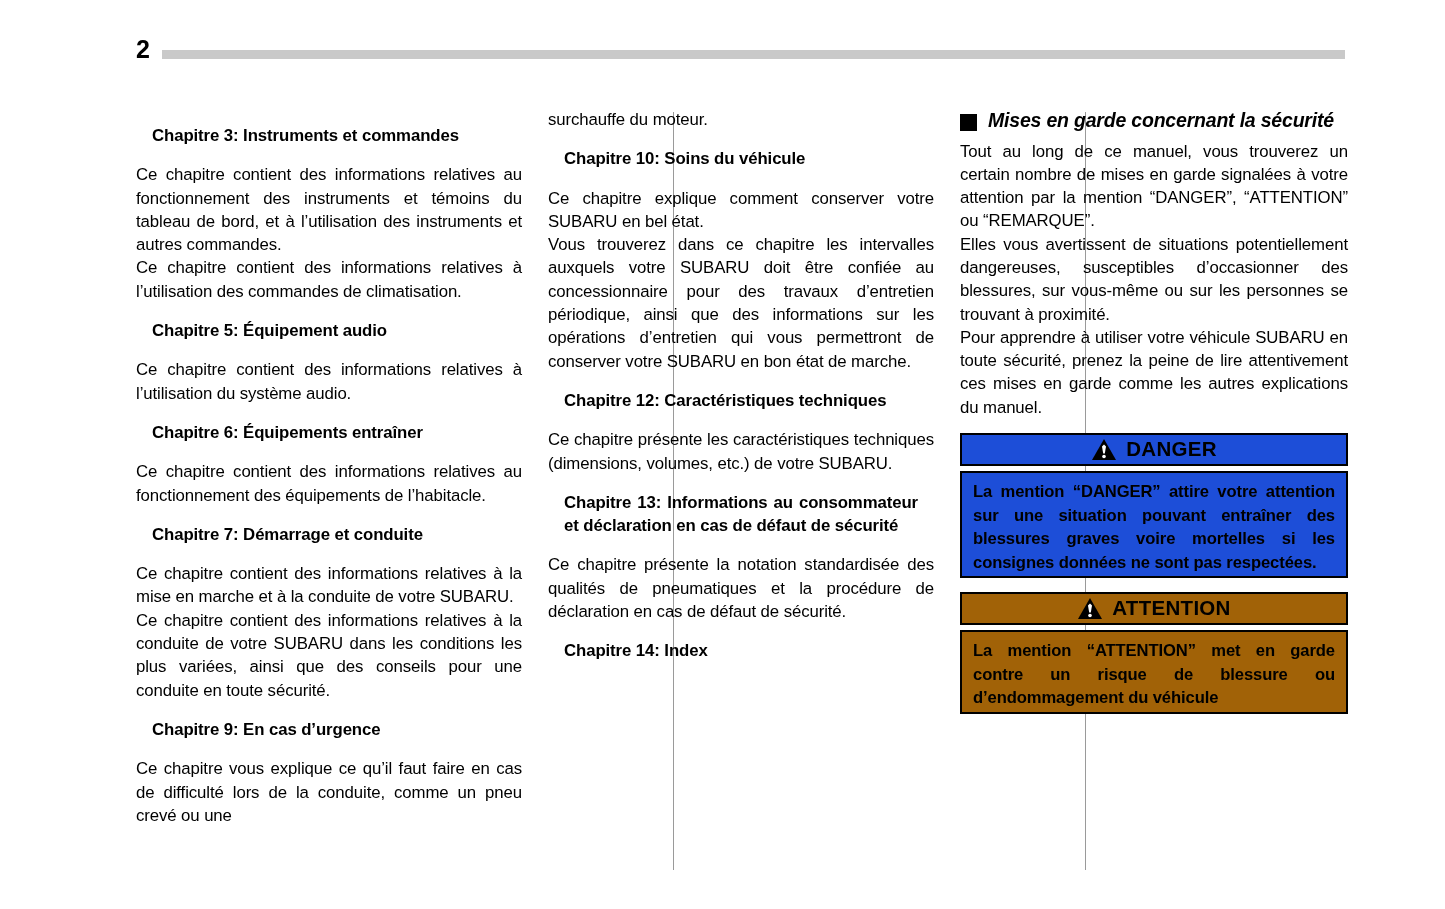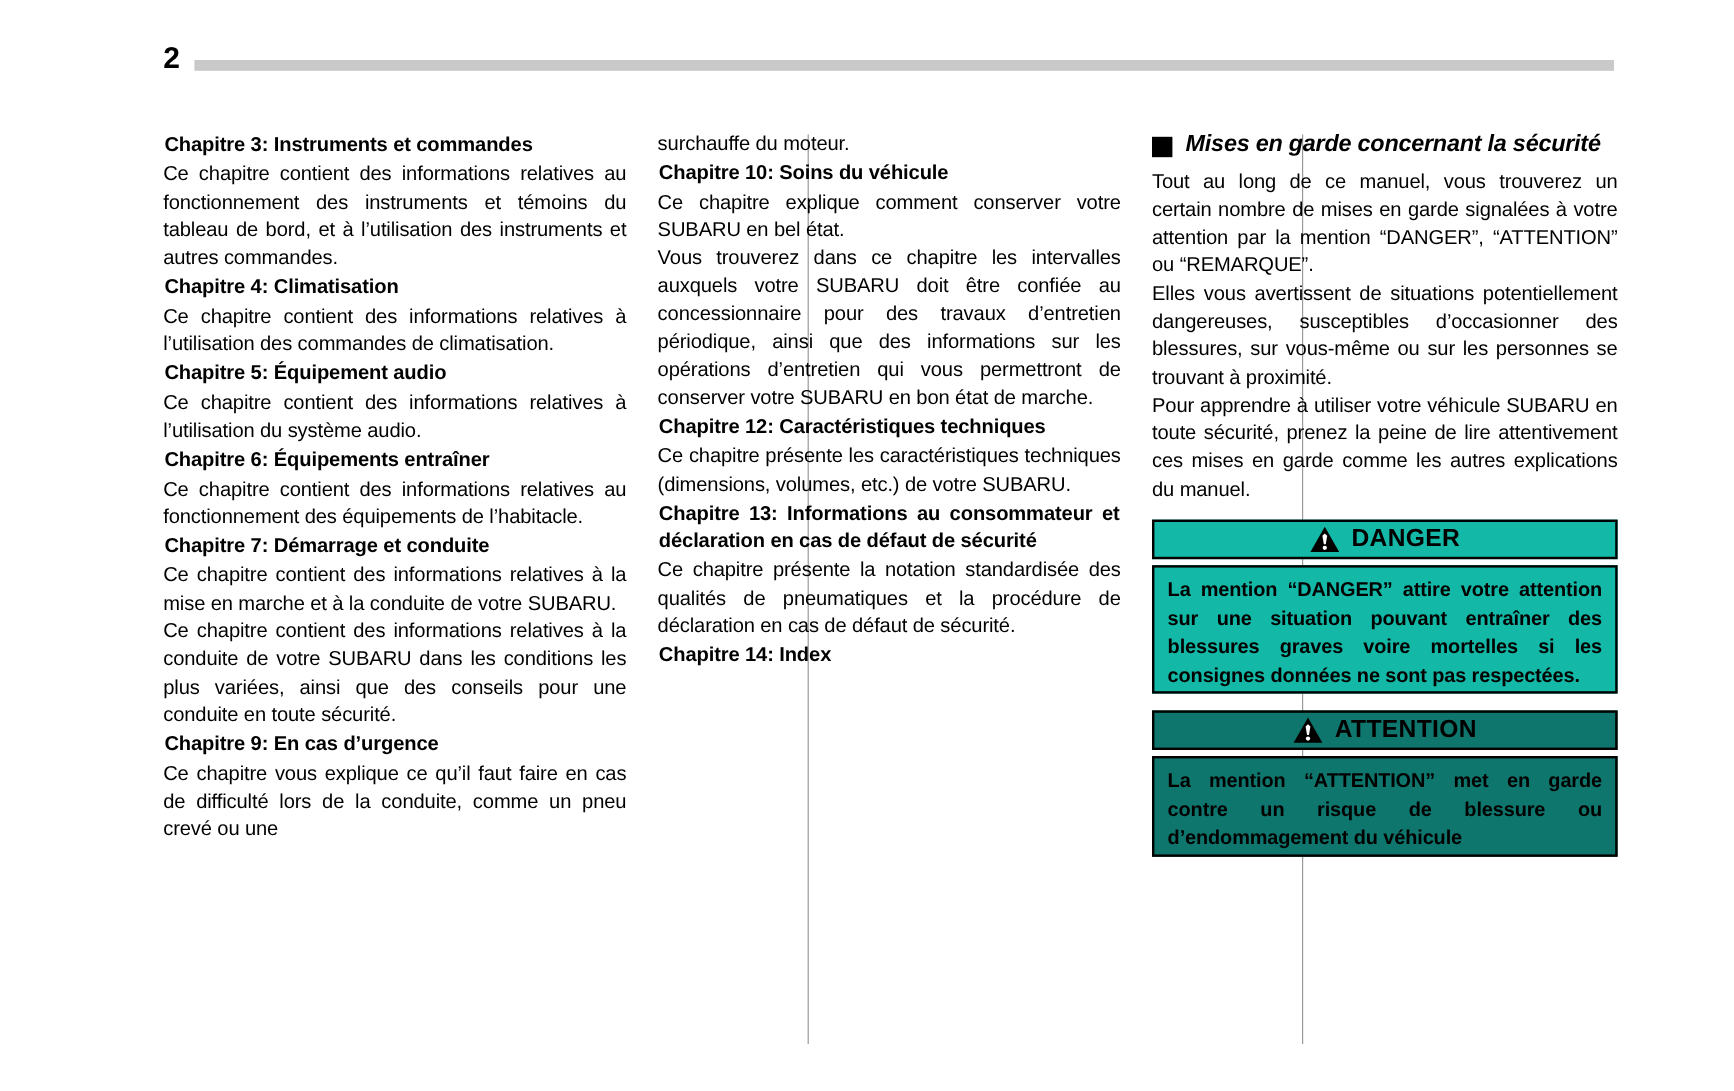--- a/index.html
+++ b/index.html
@@ -63,21 +63,21 @@
     top: 4px;
     bottom: 3px;
     width: 1px;
     background: #9a9a9a;
   }
   .div-1 { left: 537px; }
   .div-2 { left: 949px; }
 
   
   h3.chapter-title {
-    margin: 1px;
+    margin: 16px;
     font-size: 16.8px;
     font-weight: bold;
     line-height: 23.3px;
     letter-spacing: -0.1px;
   }
   h3.chapter-title.justify {
     text-align: justify;
     text-align-last: left;
   }
   p.body-text {
@@ -125,23 +125,23 @@
     justify-content: center;
     gap: 9px;
   }
   .warn-body {
     border: 2.5px solid #000;
     box-sizing: border-box;
     margin-top: 5px;
     padding: 7px 11px 2px 11px;
   }
   .warn-gray .warn-header,
-  .warn-gray .warn-body { background: #14b8a6; }
+  .warn-gray .warn-body { background: #1d4ed8; }
   .warn-white .warn-header,
-  .warn-white .warn-body { background: #0f766e; }
+  .warn-white .warn-body { background: #a16207; }
 
   .warn-label {
     font-size: 20.5px;
     font-weight: bold;
     letter-spacing: 0.3px;
     line-height: 1;
   }
   .warn-text {
     margin: 0;
     font-size: 16.6px;
@@ -167,21 +167,20 @@
 </div>
 
 <div class="columns">
 
   <div class="col-divider div-1"></div>
   <div class="col-divider div-2"></div>
 
   <div class="col col-1">
     <h3 class="chapter-title">Chapitre 3: Instruments et commandes</h3>
     <p class="body-text">Ce chapitre contient des informations relatives au fonctionnement des instruments et témoins du tableau de bord, et à l’utilisation des instruments et autres commandes.</p>
-    <h3 class="chapter-title">Chapitre 4: Climatisation</h3>
     <p class="body-text">Ce chapitre contient des informations relatives à l’utilisation des commandes de climatisation.</p>
     <h3 class="chapter-title">Chapitre 5: Équipement audio</h3>
     <p class="body-text">Ce chapitre contient des informations relatives à l’utilisation du système audio.</p>
     <h3 class="chapter-title">Chapitre 6: Équipements entraîner</h3>
     <p class="body-text">Ce chapitre contient des informations relatives au fonctionnement des équipements de l’habitacle.</p>
     <h3 class="chapter-title">Chapitre 7: Démarrage et conduite</h3>
     <p class="body-text">Ce chapitre contient des informations relatives à la mise en marche et à la conduite de votre SUBARU.</p>
     <p class="body-text">Ce chapitre contient des informations relatives à la conduite de votre SUBARU dans les conditions les plus variées, ainsi que des conseils pour une conduite en toute sécurité.</p>
     <h3 class="chapter-title">Chapitre 9: En cas d’urgence</h3>
     <p class="body-text">Ce chapitre vous explique ce qu’il faut faire en cas de difficulté lors de la conduite, comme un pneu crevé ou une</p>

